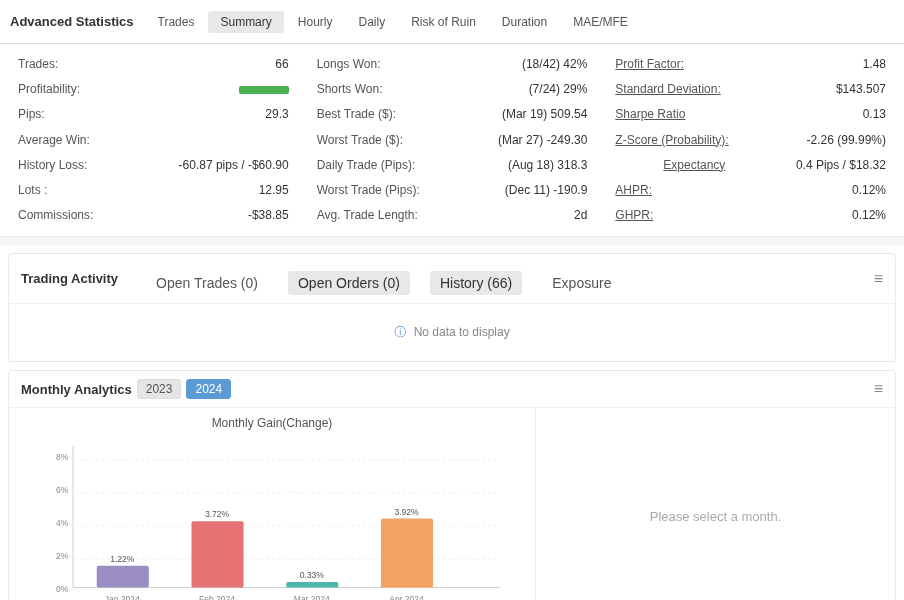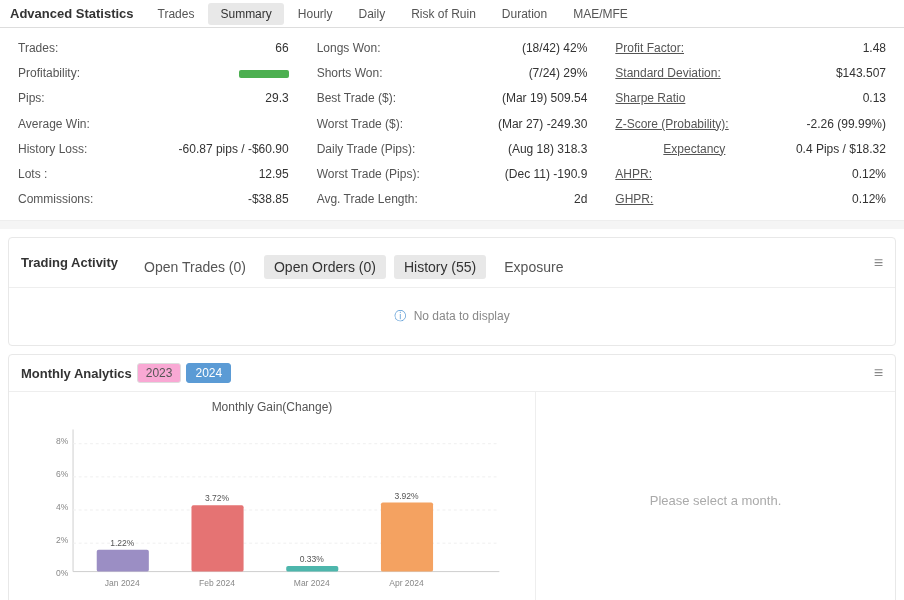--- a/index.html
+++ b/index.html
@@ -4,21 +4,21 @@
   <style>
     * { box-sizing: border-box; margin: 0; padding: 0; }
     body { font-family: Arial, sans-serif; font-size: 12px; background: #f5f5f5; color: #333; }
 
     .container { width: 904px; background: #fff; }
 
     
     .header-tabs {
       display: flex; align-items: center; background: #fff;
       border-bottom: 1px solid #ddd; padding: 0 10px;
-      height: 28px;
+      height: 44px;
     }
     .header-title {
       font-weight: bold; font-size: 13px; margin-right: 12px; color: #333;
     }
     .tab {
       padding: 4px 12px; margin-right: 2px; cursor: pointer;
       border-radius: 3px; font-size: 12px; color: #555;
       background: transparent; border: none;
     }
     .tab.active {
@@ -47,21 +47,21 @@
       margin-left: 4px;
     }
 
     
     .activity-section {
       background: #fff; margin-top: 8px;
       border: 1px solid #e8e8e8; border-radius: 4px; margin: 8px;
     }
     .activity-header {
       display: flex; align-items: center; padding: 8px 12px;
-      border-bottom: 1px solid #eee; gap: 8px;
+      border-bottom: 1px solid #eee; gap: 20px;
     }
     .activity-title { font-weight: bold; font-size: 13px; margin-right: 8px; }
     .activity-tab {
       padding: 4px 10px; border-radius: 3px; font-size: 14px;
       color: #555; cursor: pointer; border: none; background: transparent; margin-top: 9px;
     }
     .activity-tab.active { background: #e8e8e8; color: #333; }
     .spacer { flex: 1; }
     .filter-icon { color: #888; font-size: 16px; cursor: pointer; }
 
@@ -75,21 +75,21 @@
       background: #fff; margin: 8px;
       border: 1px solid #e8e8e8; border-radius: 4px;
     }
     .monthly-header {
       display: flex; align-items: center; padding: 8px 12px;
       border-bottom: 1px solid #eee; gap: 5px;
     }
     .monthly-title { font-weight: bold; font-size: 13px; }
     .year-tab {
       padding: 2px 8px; border-radius: 3px; font-size: 12px;
-      cursor: pointer; border: 1px solid #ddd; background: #f9a8d4; color: #555;
+      cursor: pointer; border: 1px solid #ddd; background: #e5e5e5; color: #555;
     }
     .year-tab.active { background: #5b9bd5; color: #fff; border-color: #5b9bd5; }
 
     .monthly-content { display: flex; }
     .chart-area { flex: 1; padding: 8px 12px; }
     .chart-title { text-align: center; font-size: 12px; color: #555; margin-bottom: 6px; }
     .chart-container { position: relative; height: 180px; }
 
     
     .chart-svg { width: 100%; height: 100%; }
@@ -218,21 +218,21 @@
     </div>
   </div>
 
   <div class="section-divider"></div>
 
   <div class="activity-section">
     <div class="activity-header">
       <span class="activity-title">Trading Activity</span>
       <button class="activity-tab">Open Trades (0)</button>
       <button class="activity-tab active">Open Orders (0)</button>
-      <button class="activity-tab active" style="background:#e8e8e8;">History (55)</button>
+      <button class="activity-tab active" style="background:#e8e8e8;">History (66)</button>
       <button class="activity-tab">Exposure</button>
       <div class="spacer"></div>
       <span class="filter-icon">≡</span>
     </div>
     <div class="activity-content">
       <span class="info-icon">ⓘ</span>
       <span>No data to display</span>
     </div>
   </div>
 

